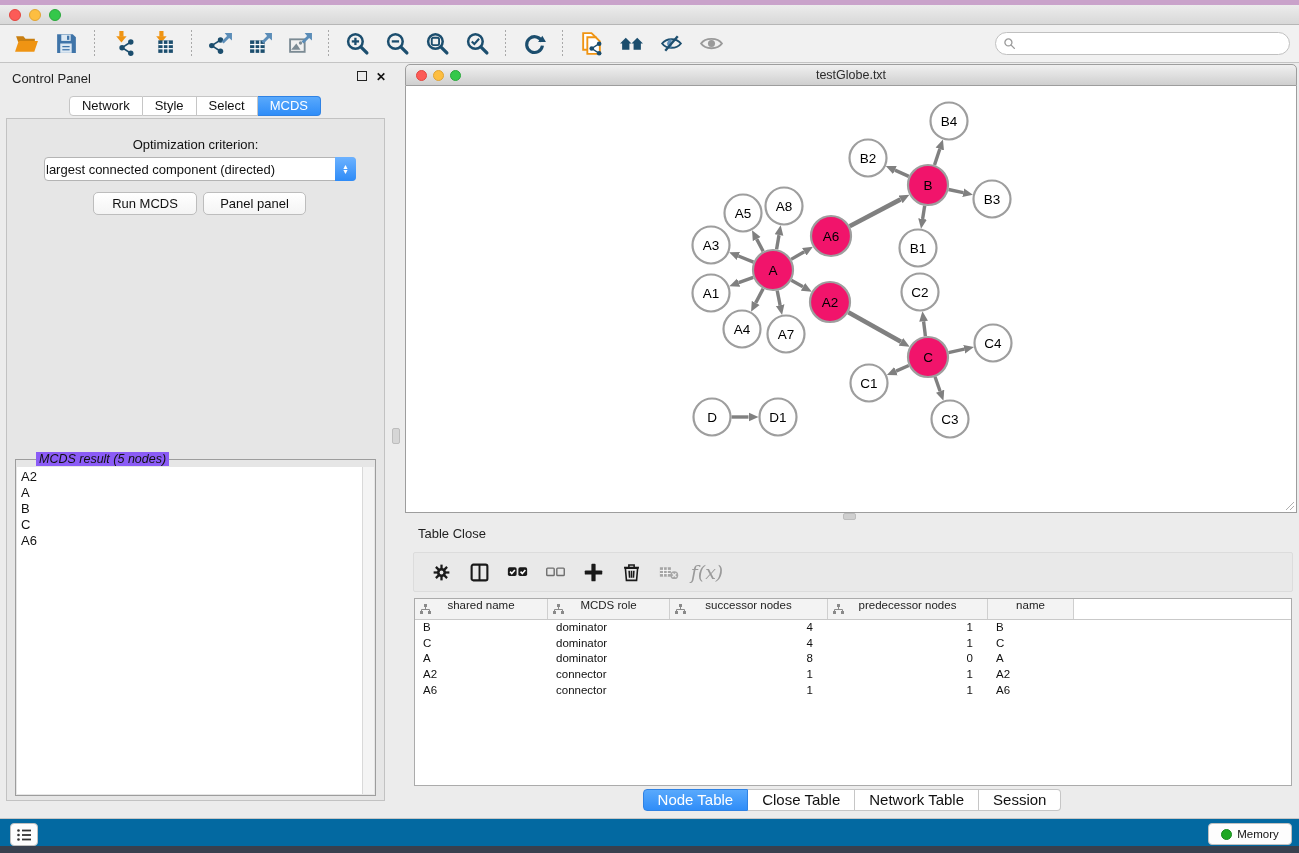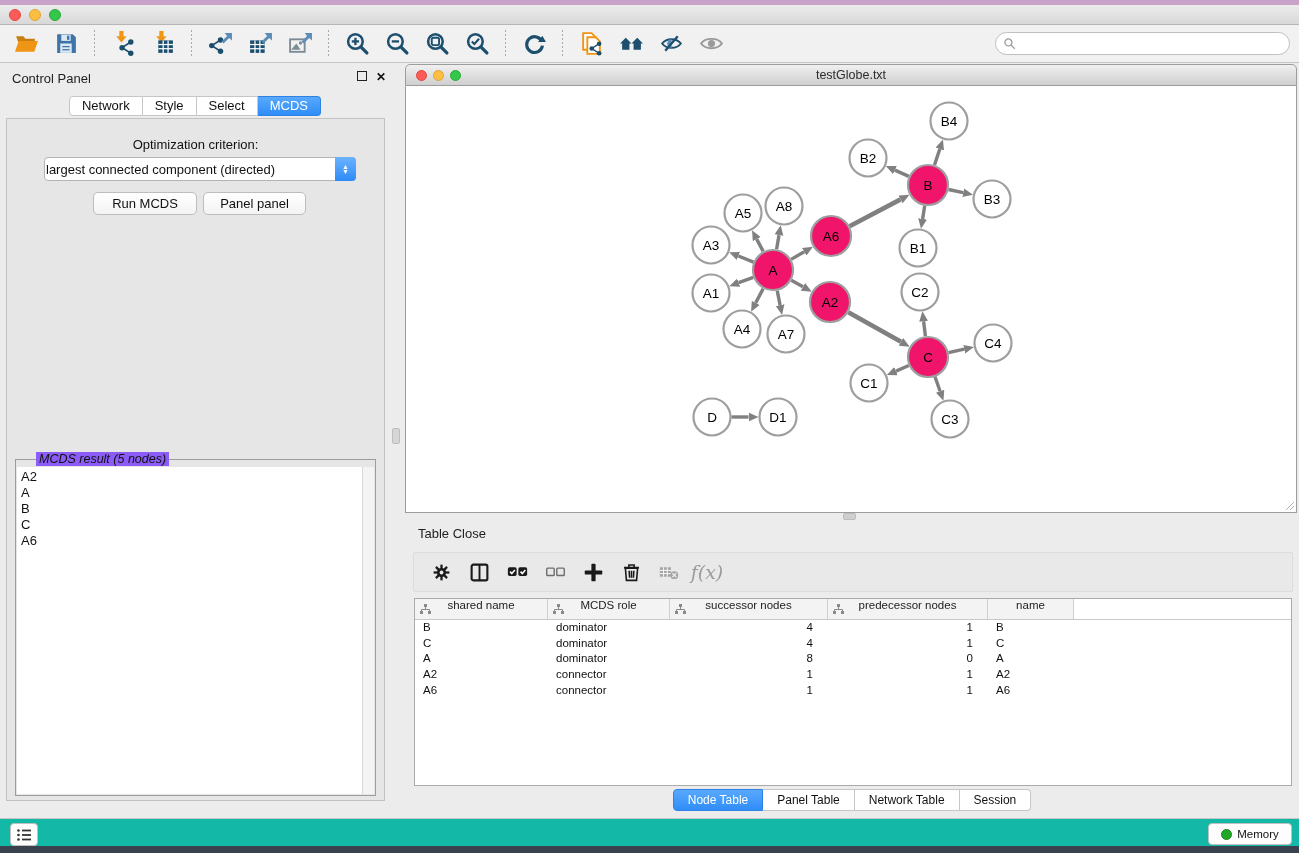--- a/index.html
+++ b/index.html
@@ -157,26 +157,26 @@
     background:#f3f3f3; border-right:1px solid #cfcfcf;
     display:flex; align-items:flex-start; font-size:11.5px; color:#222;
     position:relative;
   }
   .dt-hcell .hicon { position:absolute; left:5px; top:5px; }
   .dt-hcell .htext { width:100%; text-align:center; }
   .dt-row { display:flex; height:15.7px; font-size:11.5px; }
   .dt-cell { padding:1px 8px 0; white-space:nowrap; }
   .dt-cell.num { text-align:right; padding-right:15px; }
   .tp-tabs { left:405px; top:789px; width:894px; display:flex; justify-content:center; }
-  .tp-tabs .seg-tab { height:22px; font-size:12px; padding:2px 14px 3px; }
+  .tp-tabs .seg-tab { height:22px; font-size:15px; padding:2px 14px 3px; }
 
   
   .statusbar {
     left:0; top:818px; width:1299px; height:28px;
-    background:#14b8a6; border-top:1px solid #c6c6c6;
+    background:#0369a1; border-top:1px solid #c6c6c6;
   }
   .sb-btn {
     position:absolute; background:#fdfdfd; border:1px solid #c0c0c0; border-radius:4px;
     display:flex; align-items:center; justify-content:center;
   }
   .sb-left { left:10px; top:4px; width:28px; height:23px; }
   .sb-mem { left:1208px; top:4px; width:84px; height:22px; font-size:11.5px; gap:5px; }
   .mem-dot { width:11px; height:11px; border-radius:50%; background:#1fa824; border:1px solid #178a1d; }
 
   svg text { font-family:"Liberation Sans", sans-serif; }
@@ -688,21 +688,21 @@
       <div class="dt-cell" style="width:133px">A6</div>
       <div class="dt-cell" style="width:122px">connector</div>
       <div class="dt-cell num" style="width:158px">1</div>
       <div class="dt-cell num" style="width:160px">1</div>
       <div class="dt-cell" style="width:86px">A6</div>
     </div>
   </div>
 <div class="abs tp-tabs" id="tp-tabs">
     <div class="seg-group">
       <div class="seg-tab active">Node Table</div>
-      <div class="seg-tab">Panel Table</div>
+      <div class="seg-tab">Close Table</div>
       <div class="seg-tab">Network Table</div>
       <div class="seg-tab">Session</div>
     </div>
   </div>
 
 <div class="abs statusbar">
   <div class="sb-btn sb-left">
     <svg width="16" height="14" viewBox="0 0 16 14">
       <circle cx="2.5" cy="2.5" r="1.3" fill="#333"></circle>
         <rect x="6" y="1.6" width="9" height="1.8" fill="#333"></rect>

